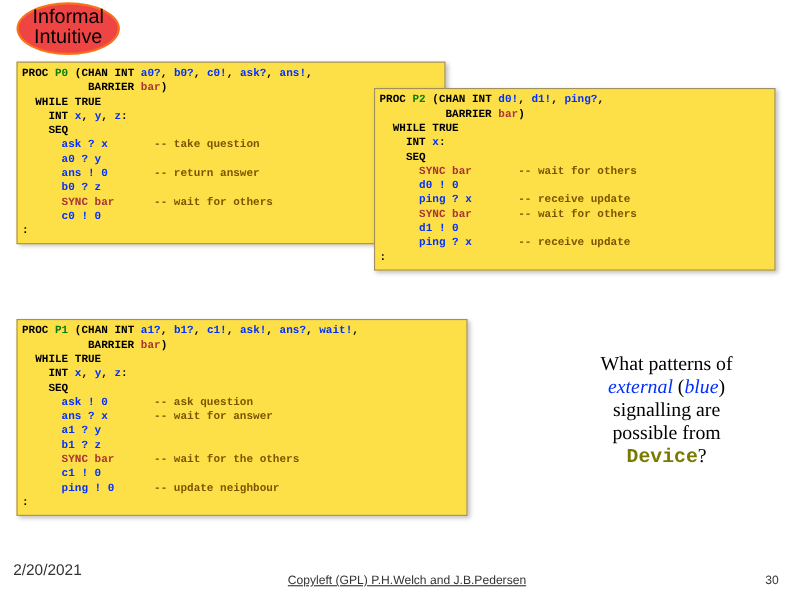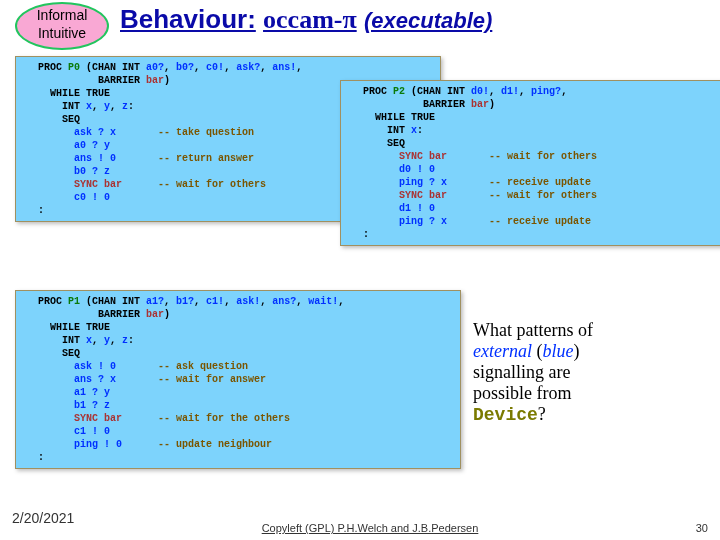--- a/index.html
+++ b/index.html
@@ -15,66 +15,66 @@
   .header {
     position: relative;
     height: 48px;
   }
   .oval {
     position: absolute;
     left: 15px;
     top: 2px;
     width: 90px;
     height: 42px;
-    border: 2px solid #22c55e;
+    border: 2px solid #f97316;
     border-radius: 50%;
-    background: #f9a8d4;
+    background: #ef4444;
     text-align: center;
-    font-size: 14px;
+    font-size: 18px;
     line-height: 18px;
     padding-top: 2px;
     z-index: 2;
   }
   .title {
     position: absolute;
     left: 120px;
     top: 4px;
     font-size: 26px;
     font-weight: bold;
     color: #0a0aa8;
   }
   .title .u { text-decoration: underline; }
   .title .occam { font-family: "Times New Roman", serif; }
   .title .exec { font-style: italic; font-size: 22px;}
   .codebox {
     position: absolute;
-    background: #7dd3fc;
+    background: #fde047;
     border: 1px solid #a09060;
     box-shadow: 2px 2px 4px rgba(0,0,0,0.25);
-    padding: 4px 22px;
+    padding: 4px 4px;
     font-family: "Courier New", monospace;
     font-size: 10px;
     font-weight: bold;
     line-height: 13px;
     white-space: pre;
     z-index: 1;
   }
   #box-p0 { left: 15px;  top: 56px;  width: 380px; }
   #box-p2 { left: 340px; top: 80px;  width: 355px; z-index: 2; }
   #box-p1 { left: 15px;  top: 290px; width: 400px; }
   .chan  { color: #0030ff; font-weight: bold; }
   .bar   { color: #aa3333; font-weight: bold; }
   .pn    { color: #0a7a0a; font-weight: bold; }
   .cmt   { color: #7a5500; font-weight: bold; }
   .question {
     position: absolute;
-    left: 473px;
+    left: 496px;
     top: 320px;
     width: 220px;
-    text-align: left;
+    text-align: center;
     font-size: 18px;
     font-family: "Times New Roman", serif;
   }
   .question .blue { color: #0030ff; font-style: italic; }
   .question .dev  { color: #7a7a00; font-family: "Courier New", monospace; font-weight: bold; margin-top: 32px;}
   .footer-date {
     position: absolute;
     left: 12px; bottom: 14px; font-size: 14px; color: #333;
   }
   .footer-mid {
@@ -89,25 +89,20 @@
     right: 12px; bottom: 6px; font-size: 11px; color: #333;
   }
 </style>
 </head>
 <body>
 
 <div class="header">
   <div class="oval">
     <span>Informal</span><br>
     <span>Intuitive</span>
-  </div>
-  <div class="title">
-    <span class="u">Behaviour:</span>
-    <span class="occam u">occam-π</span>
-    <span class="exec u">(executable)</span>
   </div>
 </div>
 
 <div id="box-p0" class="codebox"><span>PROC </span><span class="pn">P0</span><span> (CHAN INT </span><span class="chan">a0?</span><span>, </span><span class="chan">b0?</span><span>, </span><span class="chan">c0!</span><span>, </span><span class="chan">ask?</span><span>, </span><span class="chan">ans!</span><span>,</span>
 <span>          BARRIER </span><span class="bar">bar</span><span>)</span>
 <span>  WHILE TRUE</span>
 <span>    INT </span><span class="chan">x</span><span>, </span><span class="chan">y</span><span>, </span><span class="chan">z</span><span>:</span>
 <span>    SEQ</span>
 <span>      </span><span class="chan">ask ? x</span><span>       </span><span class="cmt">-- take question</span>
 <span>      </span><span class="chan">a0 ? y</span>

